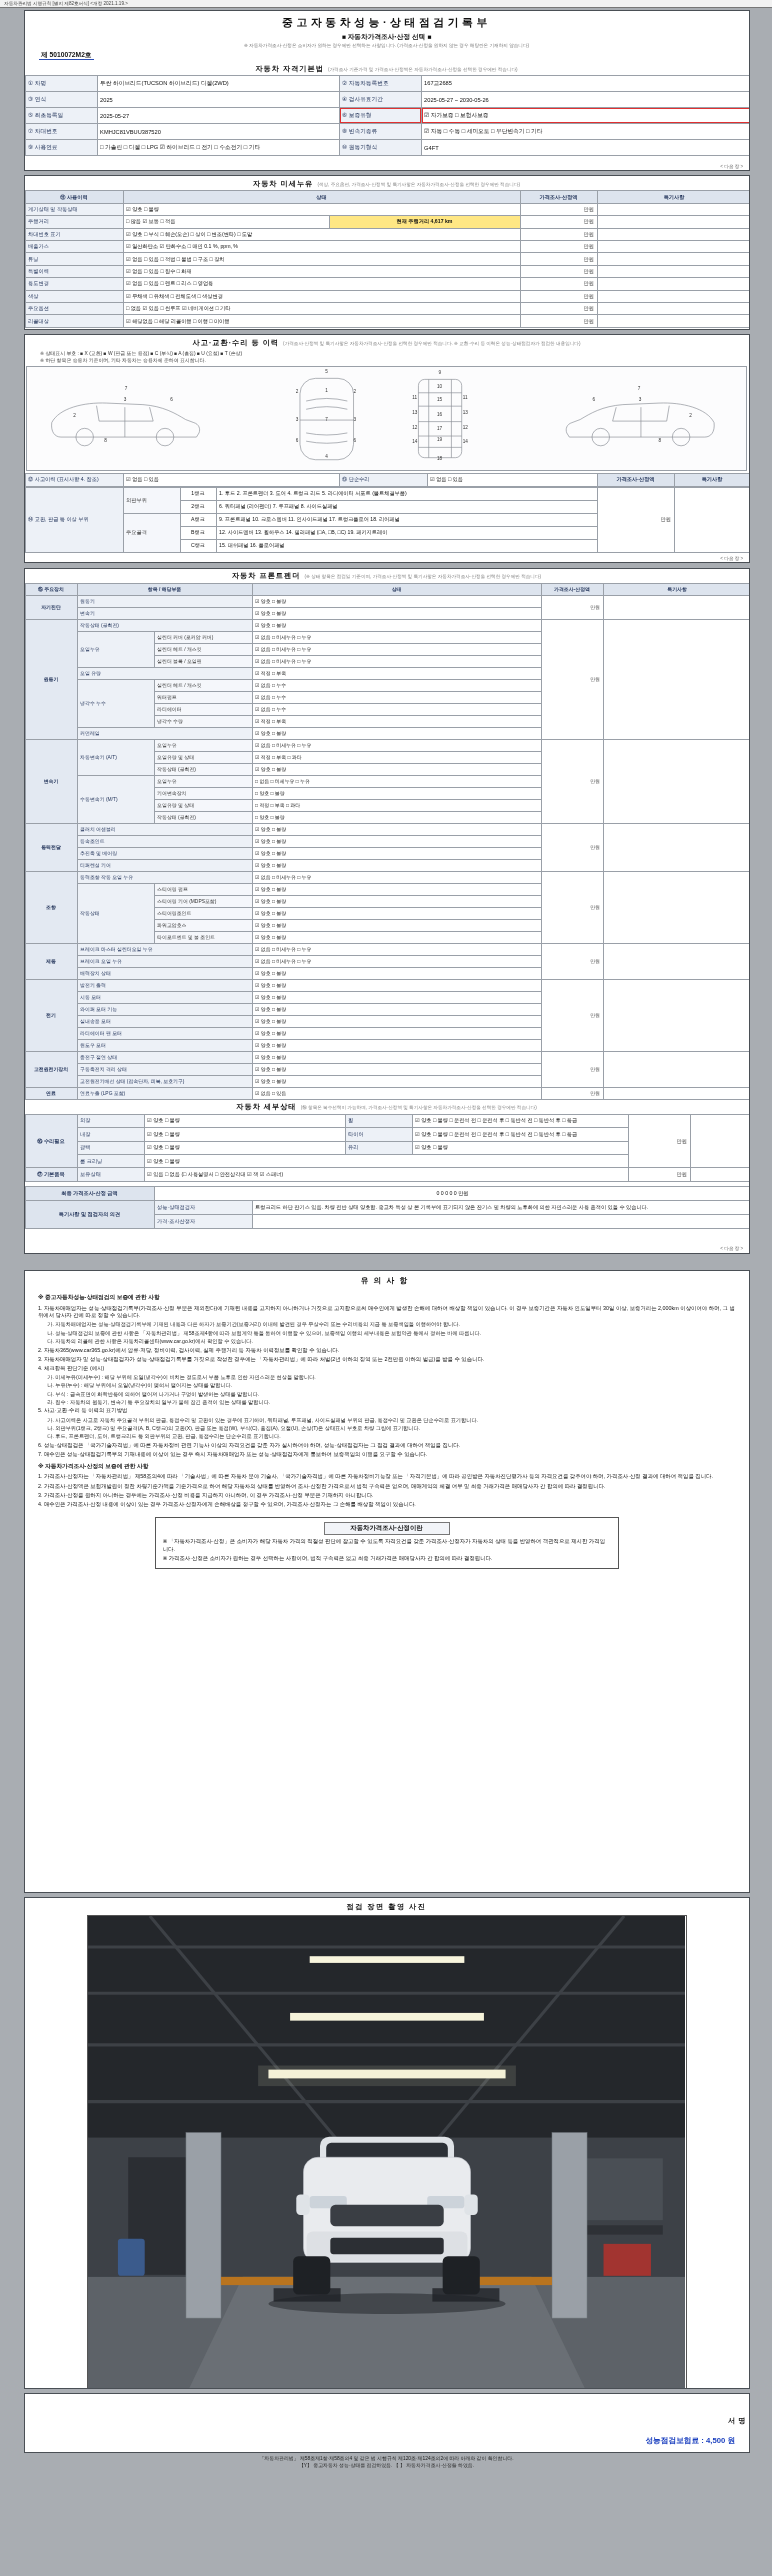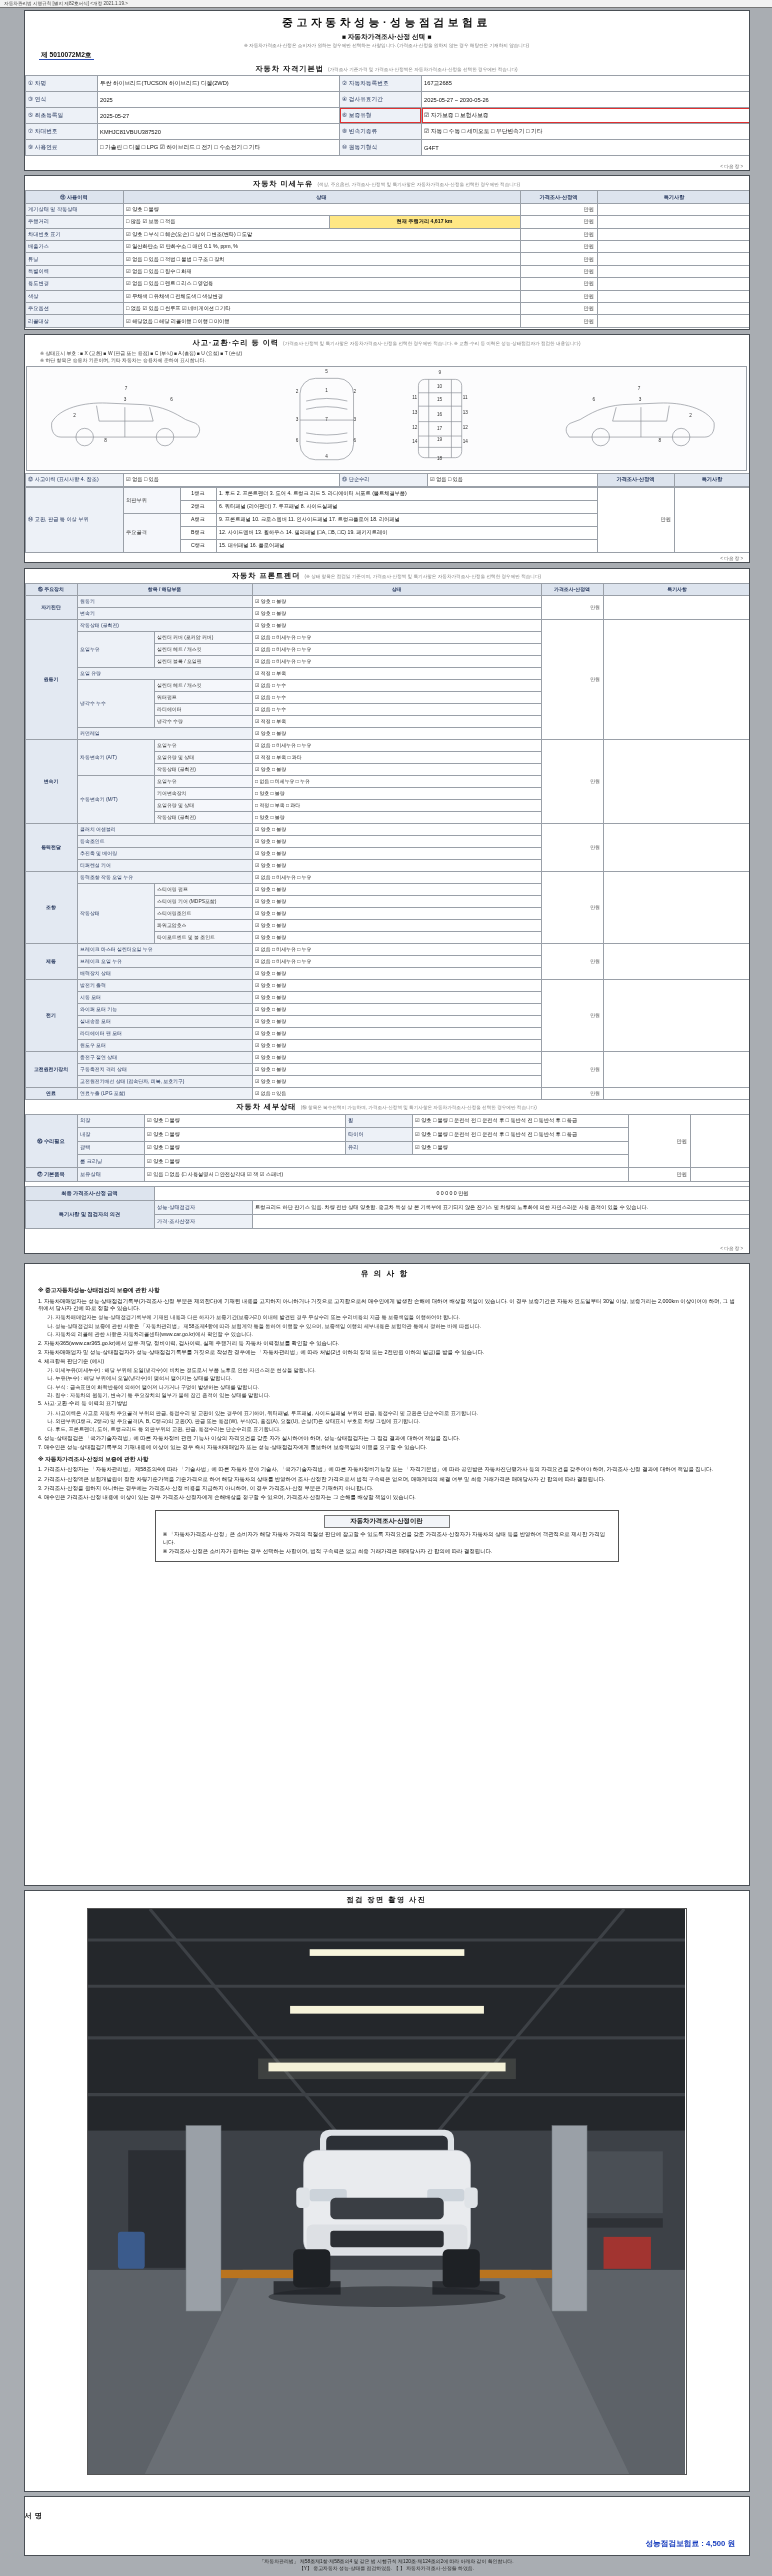--- a/index.html
+++ b/index.html
@@ -3,22 +3,22 @@
 <meta charset="utf-8">
 <style>
   html,body{margin:0;padding:0}
   body{width:773px;height:2576px;background:#a9adb2;font-family:"Liberation Sans","DejaVu Sans",sans-serif;color:#111;overflow:hidden}
   .topbar{height:8.2px;background:#f2f2f2;border-bottom:0.5px solid #777;font-size:4.6px;color:#444;padding:1px 4.1px;box-sizing:border-box}
   .panel{width:726px;margin:4.1px auto 0;background:#fff;border:0.5px solid #4a4f55;box-sizing:border-box;overflow:hidden;position:relative}
   #p-head{margin-top:2.1px;height:161px}
   #p-overall{height:155px}
   #p-acc{height:229px}
   #p-detail{height:686px}
-  #p-notice{margin-top:9px;height:623px}
-  #p-photo{height:602px}
+  #p-notice{margin-top:16px;height:623px}
+  #p-photo{height:492px}
   #p-sign{height:60px}
   .dochead{text-align:center;padding-top:5.2px}
   .dochead .title{font-size:10.8px;font-weight:bold;letter-spacing:3.6px}
   .dochead .subtitle{font-size:6.7px;font-weight:bold;margin-top:2.1px}
   .dochead .note{font-size:4.6px;color:#777;margin-top:1.5px}
   .docno{font-size:6.7px;font-weight:bold;text-align:left;padding:3.1px 0 1px 14.4px}
   .docno span{border-bottom:1px solid #2b4db3;padding:0 2.1px 0.5px}
   .sec{text-align:center;padding:2.6px 0 1.5px}
   .sec b{font-size:7.2px;letter-spacing:1px}
   .sec span{font-size:4.6px;color:#808archive080;color:#808080;margin-left:4.1px}
@@ -44,33 +44,33 @@
   .nextpg{position:absolute;right:5.2px;bottom:1.5px;font-size:4.6px;color:#666}
   .n-title{text-align:center;font-size:7.7px;font-weight:bold;letter-spacing:5.2px;padding:5.2px 0 4.1px}
   .n-wrap{padding:0 13.4px}
   .n-h{font-size:5.7px;font-weight:bold;margin:4.6px 0 2.1px}
   .n-p{font-size:5.4px;line-height:7.7px;margin:1.5px 0}
   .n-s{font-size:5.2px;line-height:7.2px;margin:1px 0 1px 9.3px;color:#222}
   .pricebox{width:464px;margin:8.2px auto 0;border:0.8px solid #555;padding:4.1px 7.2px;box-sizing:border-box}
   .pricebox .pb-title{text-align:center;font-size:6.4px;font-weight:bold;border:0.5px solid #777;width:124px;margin:0 auto 3.1px;padding:1px 0;background:#f2f4f8}
   .photo-title{text-align:center;font-size:7.2px;font-weight:bold;letter-spacing:1.5px;padding:4.1px 0 3.1px}
   .photo-frame{width:598px;margin:0 auto;border:0.5px solid #555;line-height:0}
-  .sign-title{text-align:left;font-size:7.2px;font-weight:bold;letter-spacing:3.1px;padding-top:14px}
+  .sign-title{text-align:right;font-size:7.2px;font-weight:bold;letter-spacing:3.1px;padding-top:22px}
   .premium{position:absolute;right:13.4px;bottom:6.2px;font-size:7.7px;font-weight:bold;color:#1a3fbf}
   .footer{width:726px;margin:2.1px auto 0;font-size:4.9px;color:#222;text-align:center;line-height:7.2px}
   svg text{font-family:"Liberation Sans",sans-serif}
 </style>
 </head>
 <body>
 
 <div class="topbar">자동차관리법 시행규칙 [별지 제82호서식] &lt;개정 2021.1.19.&gt;</div>
 
 <div class="panel" id="p-head">
   <div class="dochead">
-    <div class="title">중고자동차성능·성능점검보험료</div>
+    <div class="title">중고자동차성능·상태점검기록부</div>
     <div class="subtitle">■ 자동차가격조사·산정 선택 ■</div>
     <div class="note">※ 자동차가격조사·산정은 소비자가 원하는 경우에만 선택하는 사항입니다. (가격조사·산정을 원하지 않는 경우 해당란은 기재하지 않습니다)</div>
   </div>
   <div class="docno"><span>제 5010072M2호</span></div>
   <div class="sec">
     <b>자동차 자격기본법</b><span class="nt9">(가격조사 기준가격 및 가격조사·산정액은 자동차가격조사·산정을 선택한 경우에만 적습니다)</span>
   </div>
   <table class="t-basic">
     <colgroup>
         <col style="width:72px">

